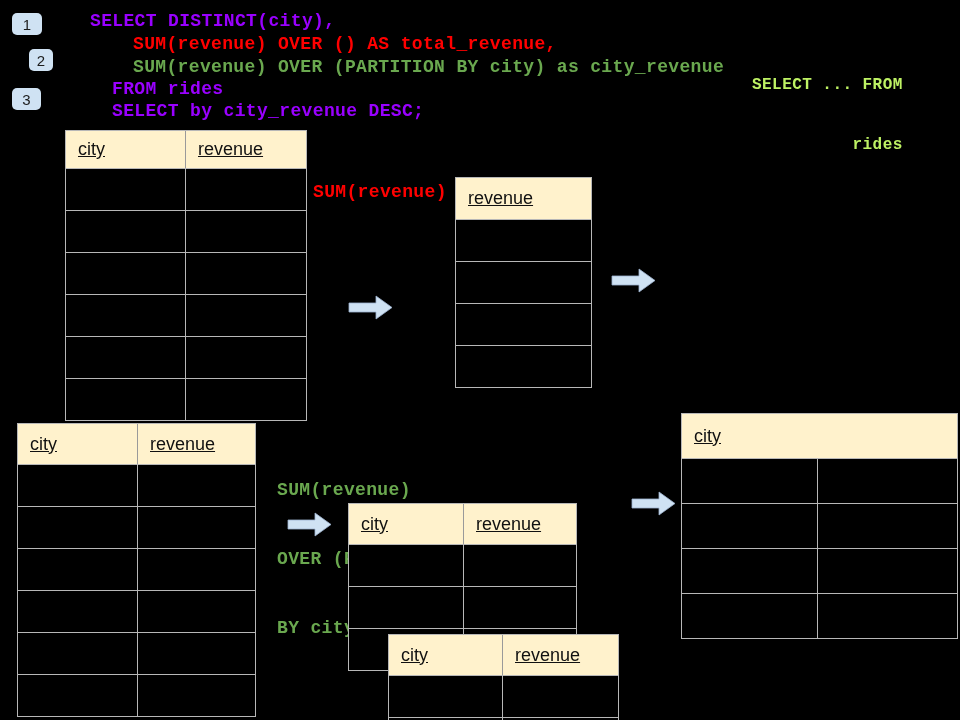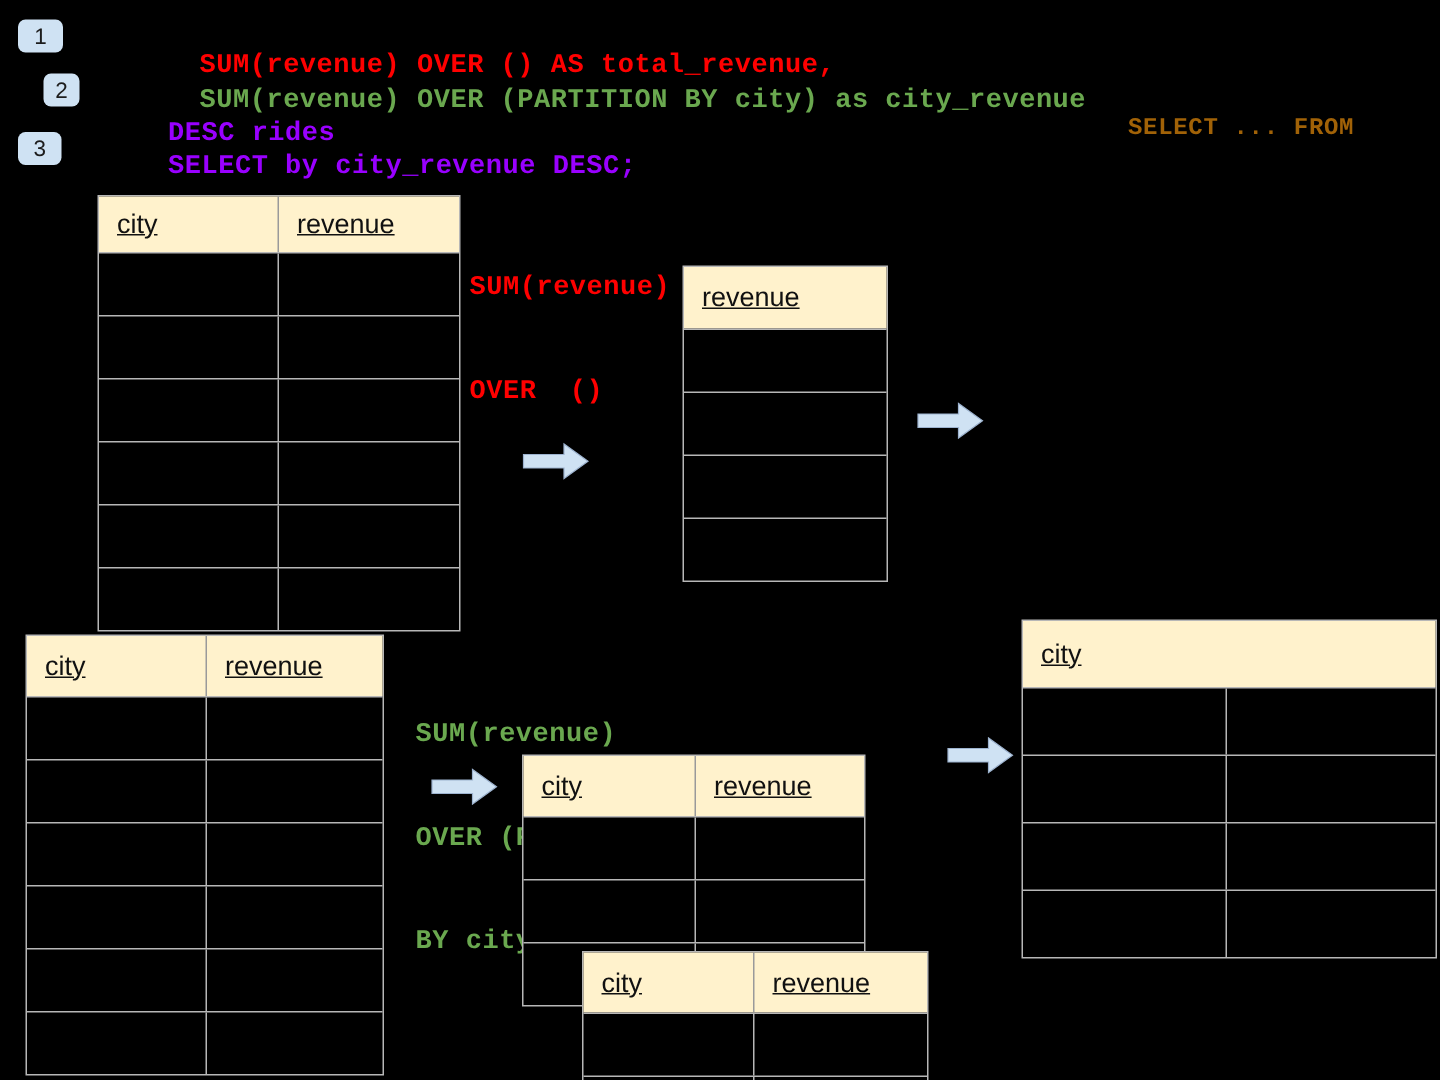--- a/index.html
+++ b/index.html
@@ -23,21 +23,21 @@
     font:bold 18px "Liberation Mono", monospace;
     letter-spacing:0.35px; line-height:22px;
   }
   .c-purple { color:#9900ff; }
   .c-red    { color:#ff0000; }
   .c-green  { color:#6aa84f; }
 
   .sidenote {
     position:absolute; left:752px; top:35px; white-space:pre;
     font:bold 16px "Liberation Mono", monospace;
-    letter-spacing:0.45px; line-height:20px; color:#a16207;text-align:right;
+    letter-spacing:0.45px; line-height:20px; color:#bef264;text-align:right;
   }
 
   .anno {
     position:absolute; white-space:pre;
     font:bold 18px "Liberation Mono", monospace;
     letter-spacing:0.35px; line-height:23px;
   }
 
   
   .tbl { position:absolute; border:1px solid #b7b7b7; background:#000; }
@@ -56,32 +56,33 @@
 </style>
 </head>
 <body>
 
 <div id="canvas">
 
   <div class="badge" style="left:12px; top:13px; width:30px; height:22px;">1</div>
   <div class="badge" style="left:29px; top:49px; width:24px; height:22px;">2</div>
   <div class="badge" style="left:12px; top:88px; width:29px; height:22px;">3</div>
 
+  <div class="codeline c-purple" style="left:90px; top:10px;">SELECT DISTINCT(city),</div>
   <div class="codeline c-green" style="left:133px; top:56px;">SUM(revenue) OVER (PARTITION BY city) as city_revenue</div>
   <div class="codeline c-red" style="left:133px; top:33px;">SUM(revenue) OVER () AS total_revenue,</div>
-  <div class="codeline c-purple" style="left:112px; top:78px;">DESC rides</div>
+  <div class="codeline c-purple" style="left:112px; top:78px;">FROM rides</div>
   <div class="codeline c-purple" style="left:112px; top:100px;">SELECT by city_revenue DESC;</div>
 
   <div class="sidenote">
     <div>SELECT ... FROM</div>
+    <div>rides</div>
   </div>
 
   <div class="anno c-red" style="left:313px; top:135px;">
     <div>SUM(revenue)</div>
-    <div>OVER  ()</div>
   </div>
 
   <div class="anno c-green" style="left:277px; top:433px;">
     <div>SUM(revenue)</div>
     <div>OVER (PARTITION</div>
     <div>BY city)</div>
   </div>
 
   <div class="tbl" style="left:65px; top:130px; width:242px;">
     <div class="thead" style="height:37px;">

